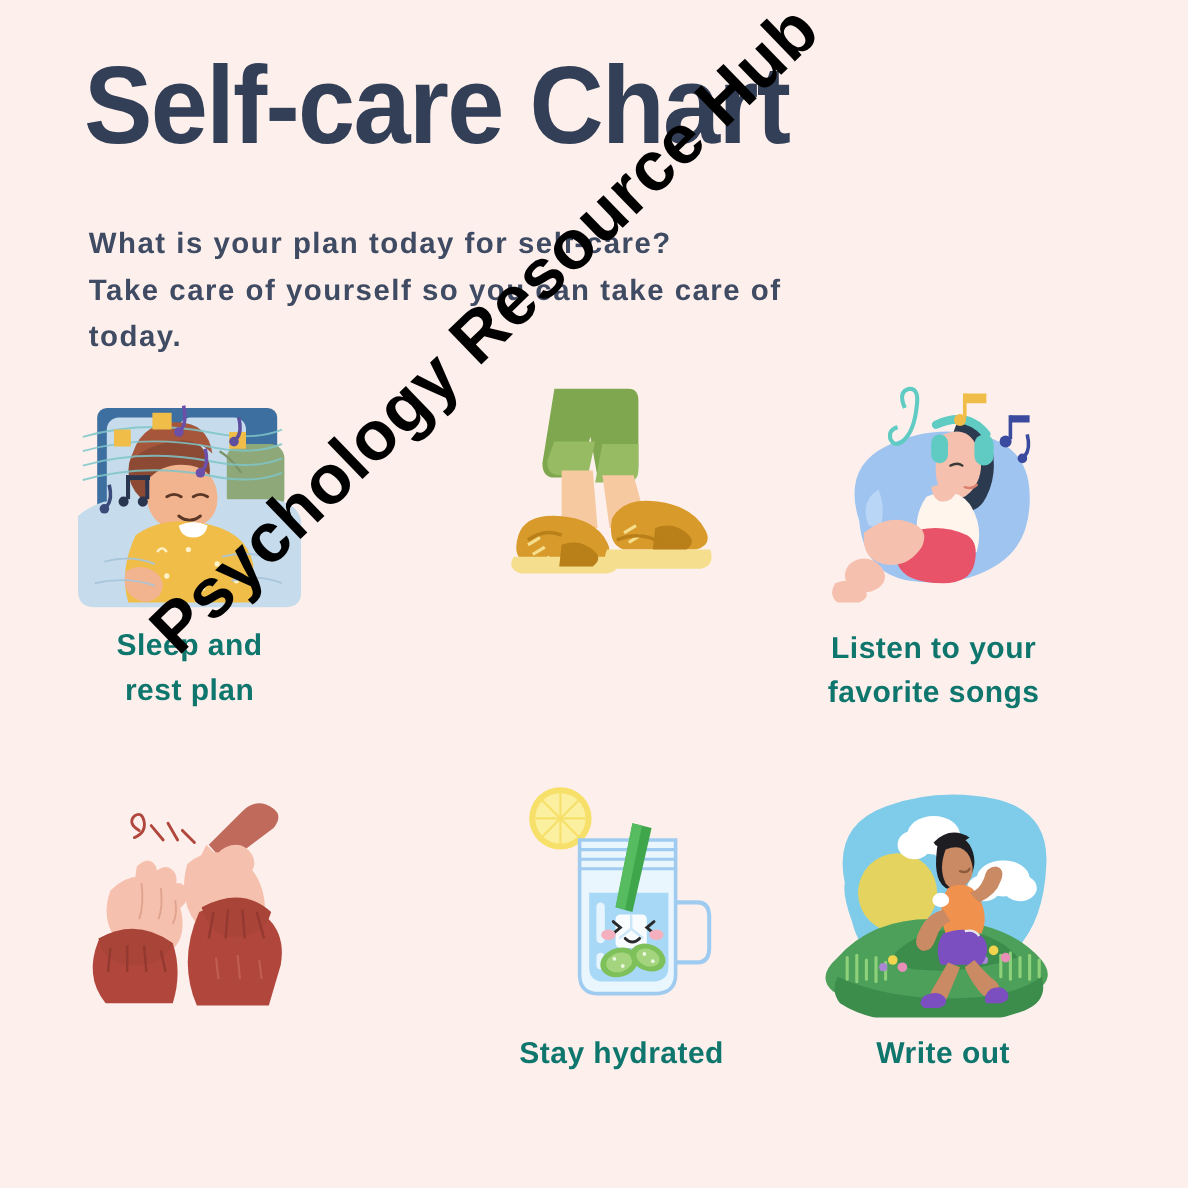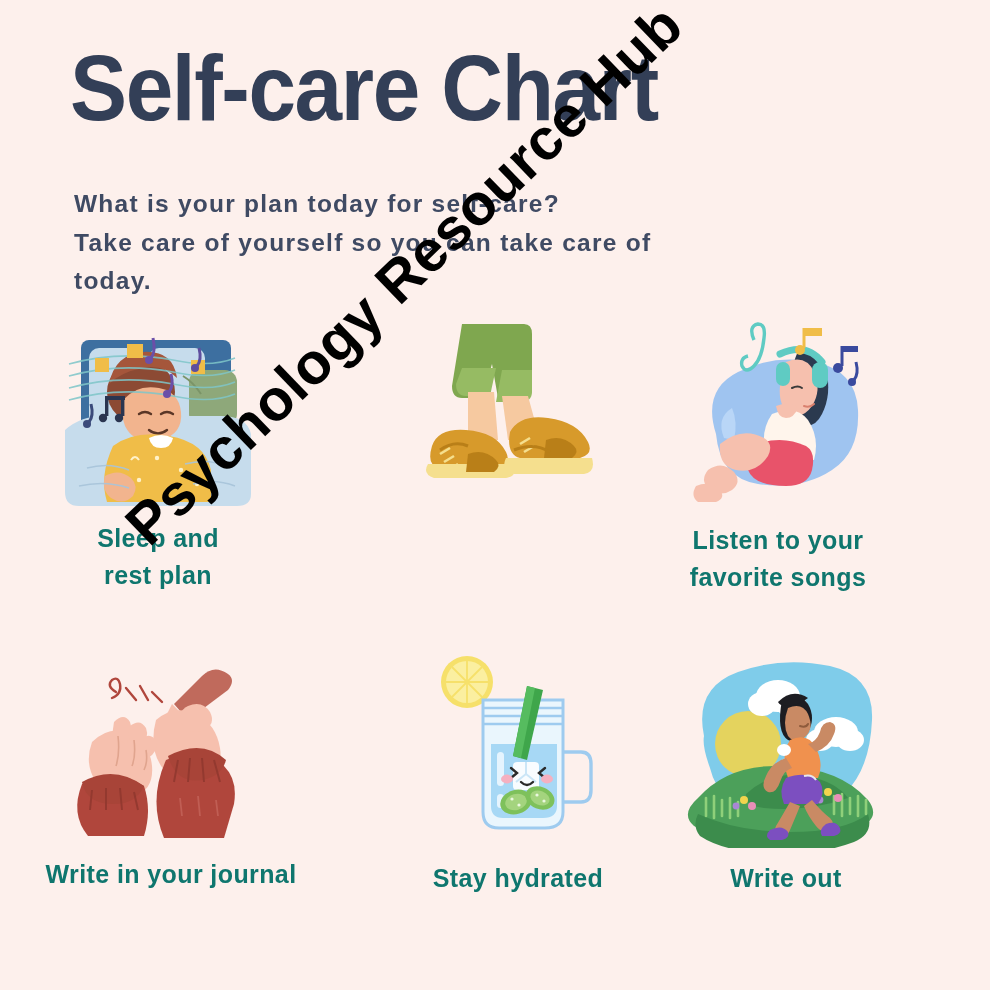--- a/index.html
+++ b/index.html
@@ -260,23 +260,20 @@
                 <path d="M78 144 l4 18"></path>
             </g>
             <g stroke="#B0463C" stroke-width="2.4" fill="none" stroke-linecap="round">
               <path d="M60 44 q-10 -6 -4 -12 q6 -4 8 4 q2 10 -8 14"></path>
               <path d="M70 40 l10 12"></path>
               <path d="M84 38 l8 14"></path>
               <path d="M96 44 l10 10"></path>
             </g>
           </svg>
         </div>
-        <div class="caption">
-          <div>Write in your journal</div>
-        </div>
       </div>
 
       <div class="cell r2c2">
         <div class="art">
           <svg width="190" height="200" viewBox="0 0 190 200">
             <circle cx="44" cy="34" r="26" fill="#F6E06A"></circle>
             <circle cx="44" cy="34" r="21" fill="#FBEFA0"></circle>
             <g stroke="#F6E06A" stroke-width="1.8">
               <path d="M44 13 v42"></path>
                 <path d="M23 34 h42"></path>

